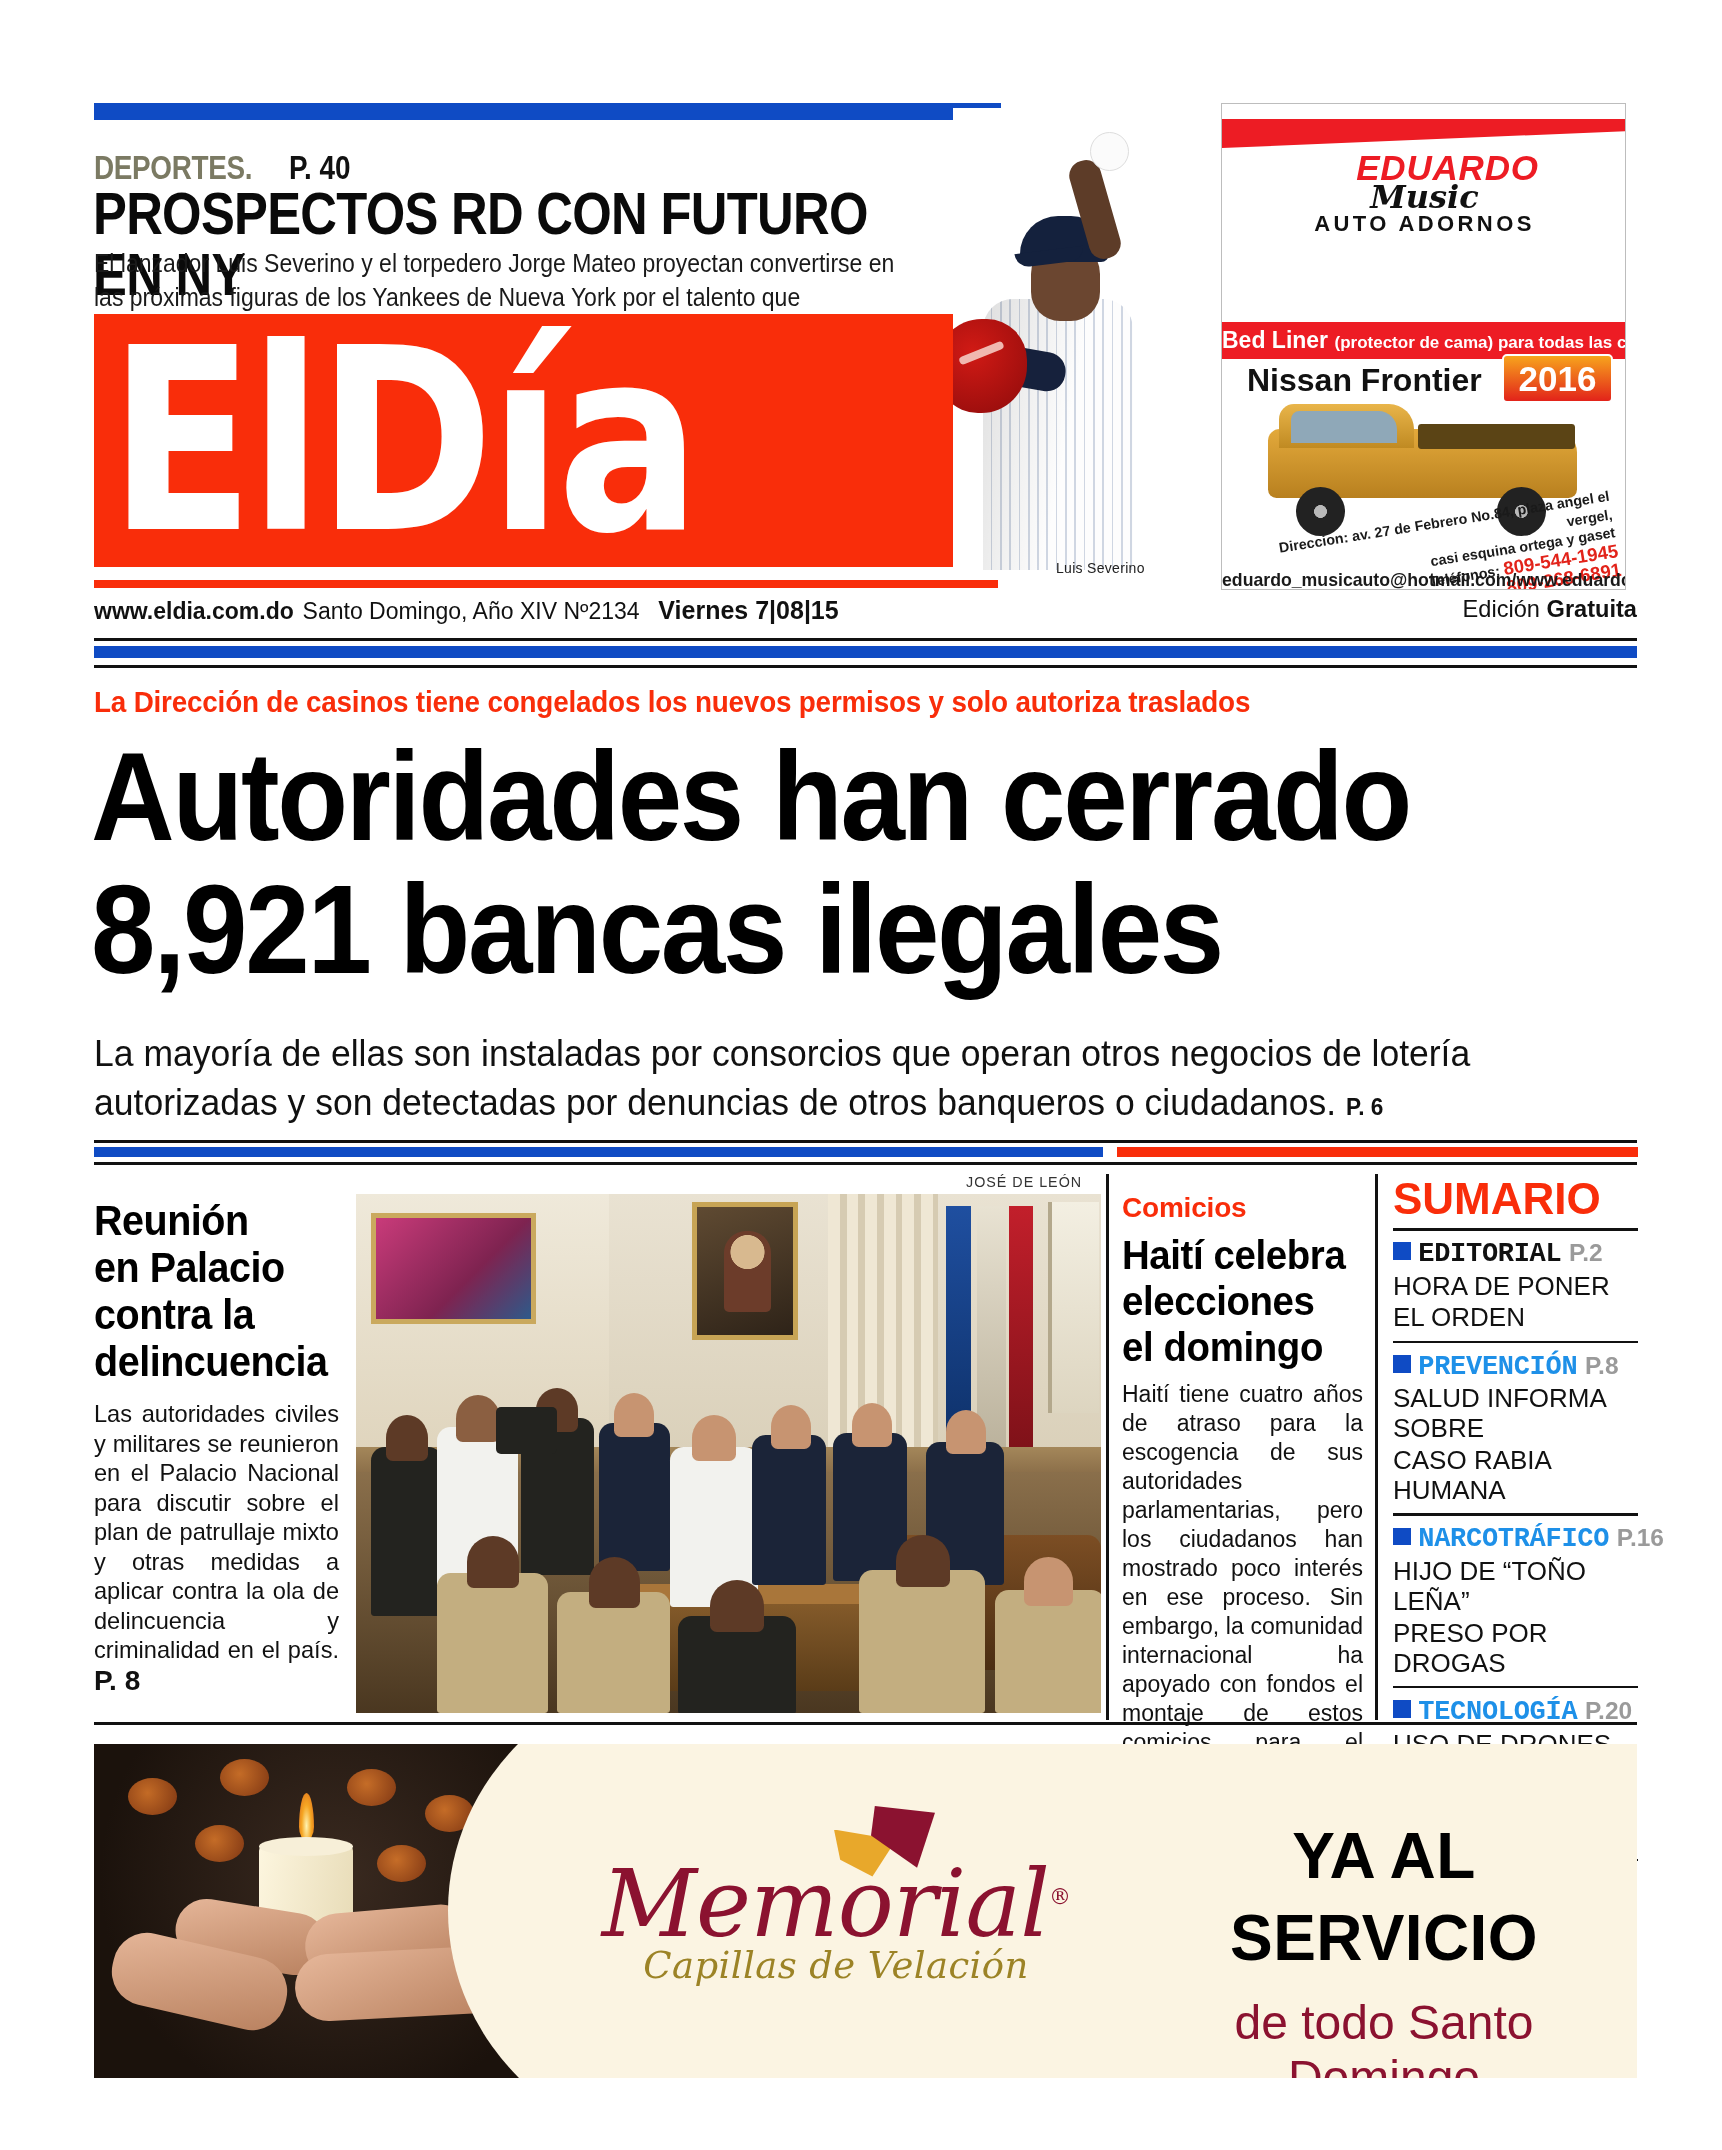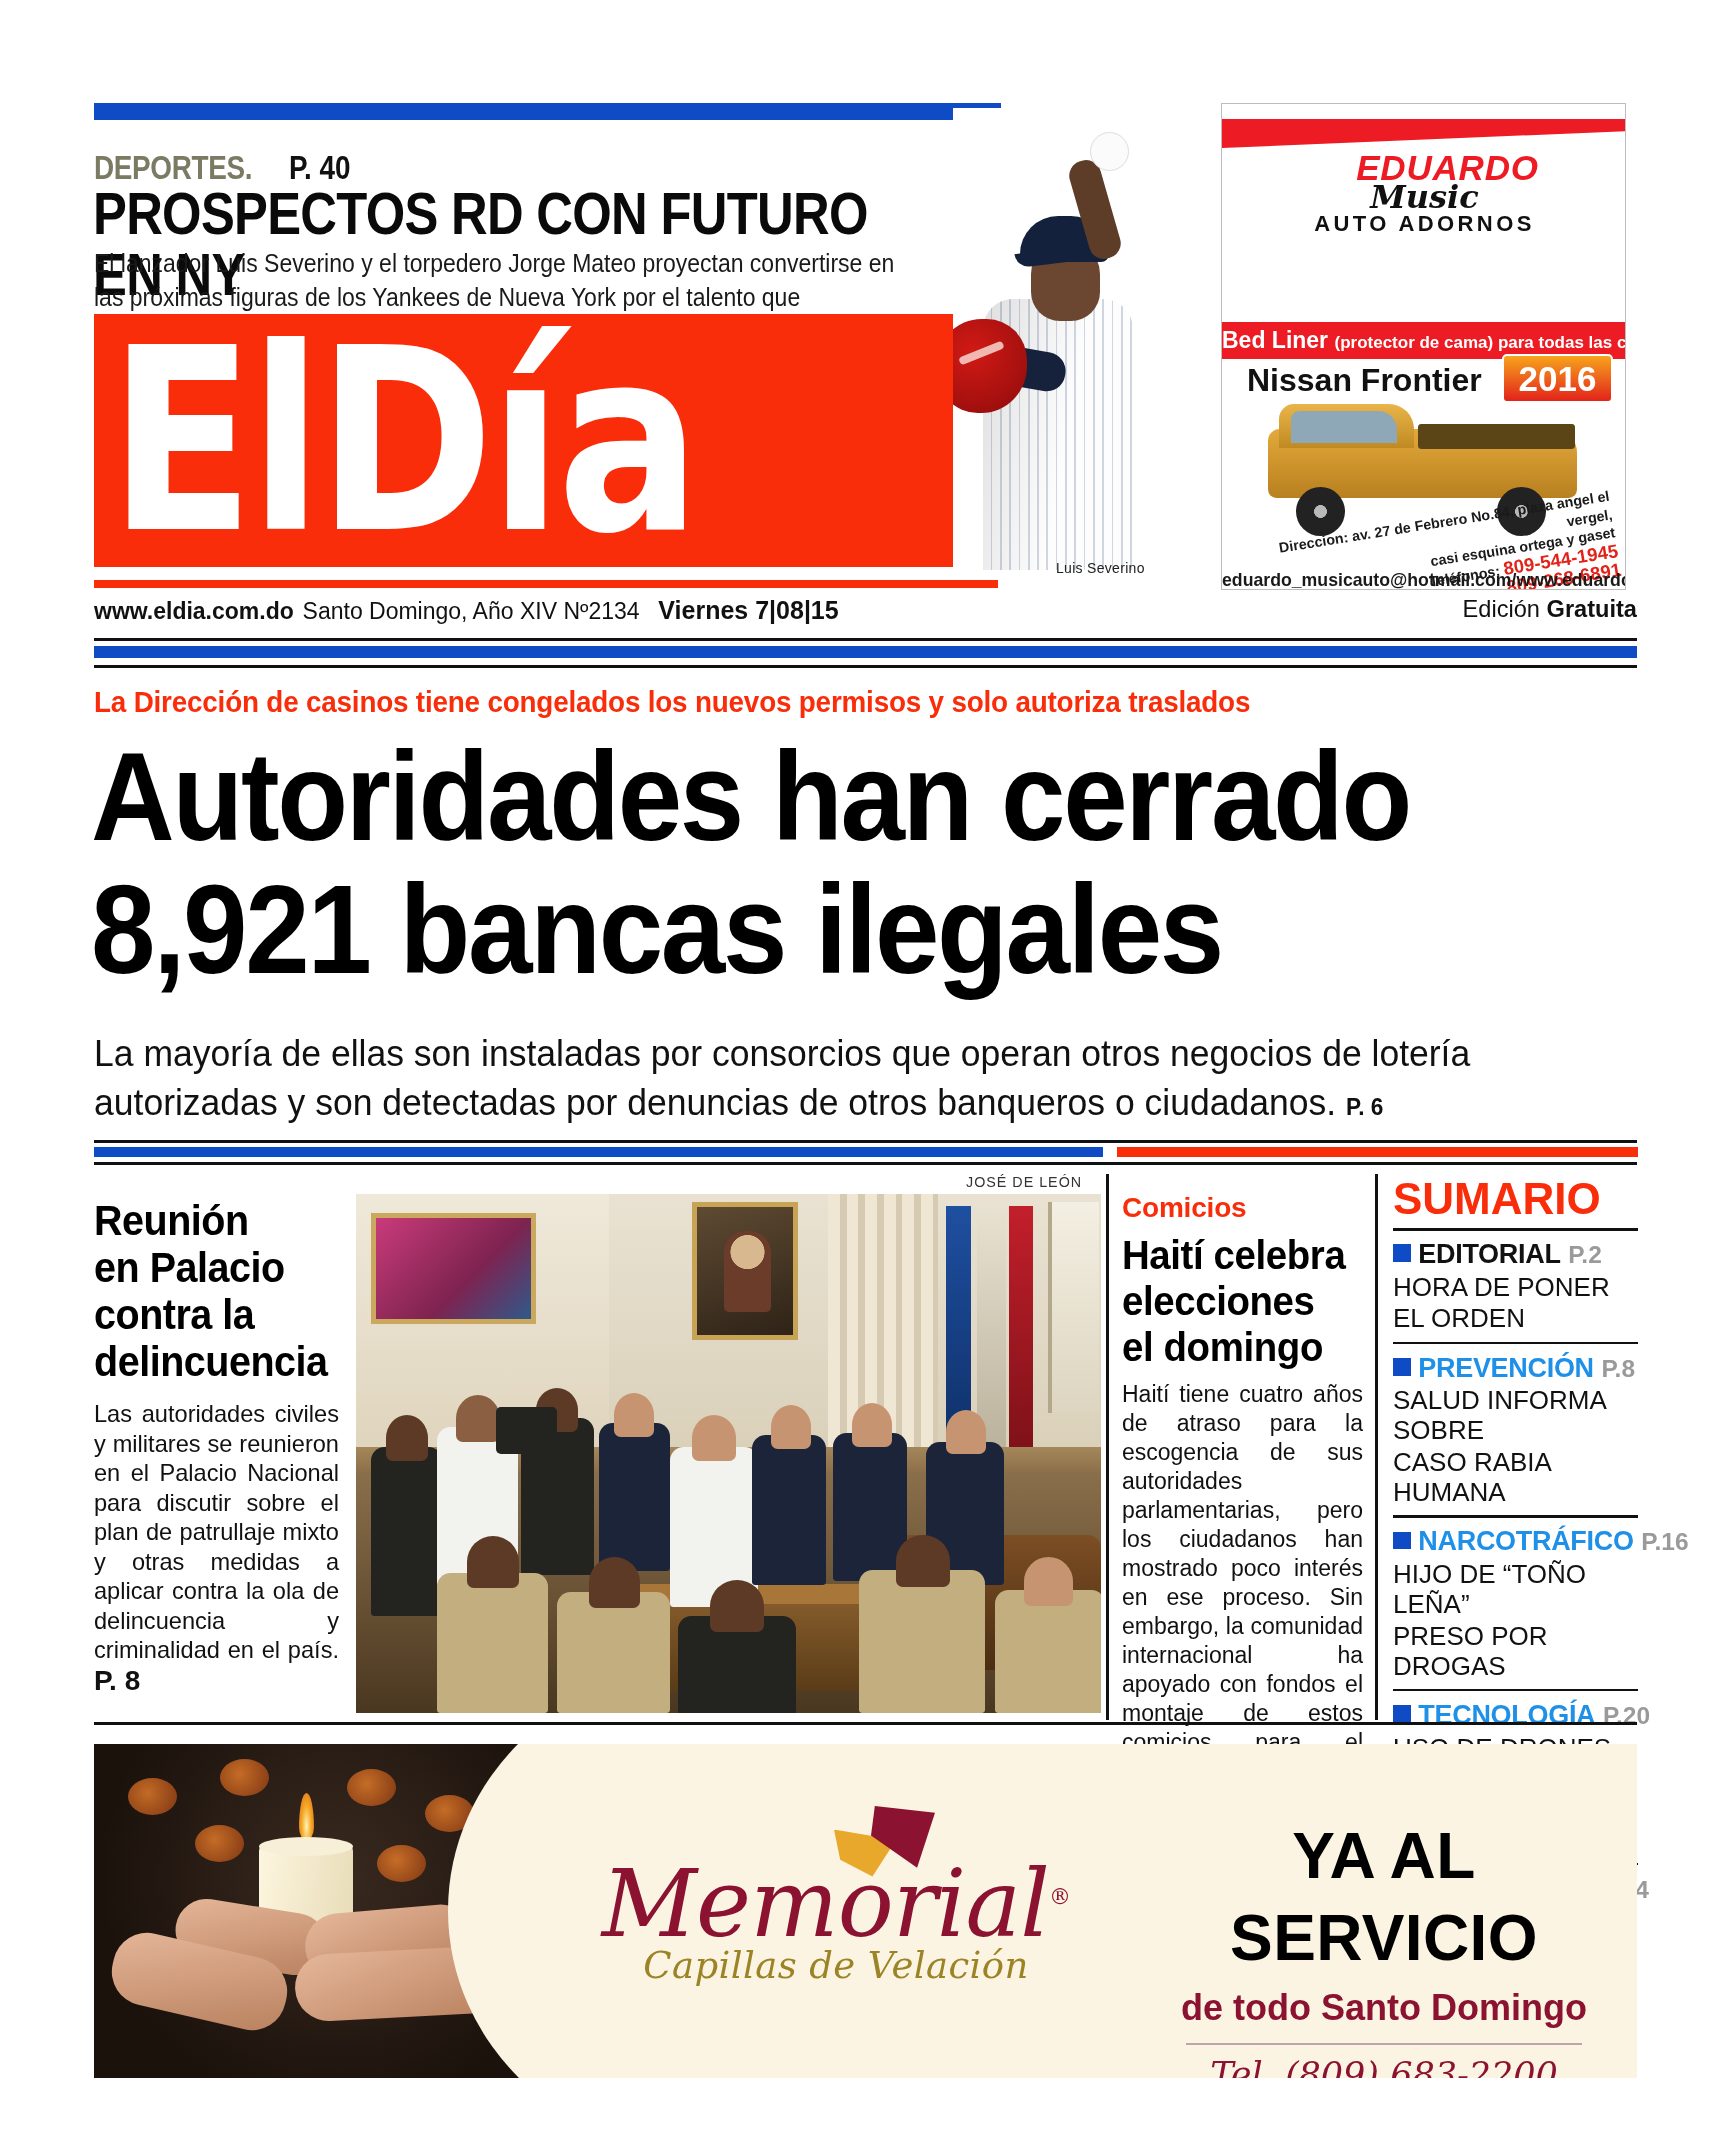--- a/index.html
+++ b/index.html
@@ -446,21 +446,21 @@
   .sumario-hr {
     width: 245px; height: 2.5px; background: #111; margin: 5px 0 8.4px 0;
   }
   .sum-item { margin-bottom: 8.4px; }
   .sum-head { display: flex; align-items: baseline; gap: 7.6px; }
   .sum-square {
     width: 17.7px; height: 17.7px; background: #0F4BC4; flex: 0 0 auto;
     position: relative; top: -0.8px;
   }
   .sum-cat {
-    font-family: Liberation Sans, sans-serif;
+    font-family: Liberation Mono, monospace;
     font-weight: bold; font-size: 27px; letter-spacing: -0.3px;
   }
   .sum-page {
     font-family: "Liberation Sans Narrow", "Liberation Sans", sans-serif;
     font-weight: bold; font-size: 24.5px; color: #9a9a9a;
   }
   .sum-text {
     font-family: "Liberation Sans Narrow", "Liberation Sans", sans-serif;
     font-size: 26px; line-height: 30px; color: #111; margin-top: 1.7px;
   }
@@ -538,21 +538,21 @@
   .mem-right {
     position: absolute; left: 1054px; top: 71px; width: 472px; text-align: center;
   }
   .mem-h1 {
     font-family: "Liberation Sans Narrow", "Liberation Sans", sans-serif;
     font-weight: bold; font-size: 64px; color: #000000; line-height: 82px;
     letter-spacing: 0.4px;
   }
   .mem-h2 {
     font-family: "Liberation Sans Narrow", "Liberation Sans", sans-serif;
-    font-weight: bold; font-size: 36px; color: #8B1230; margin-top: 8px;
+    font-weight: normal; font-size: 48px; color: #8B1230; margin-top: 16px;
   }
   .mem-divider {
     width: 396px; height: 2.5px; background: #c0a3ad; margin: 13.5px auto 10px auto;
   }
   .mem-web {
     font-family: "DejaVu Serif", serif; font-style: italic;
     font-size: 35px; color: #8B1230;
   }
   .mem-tel {
     font-family: "DejaVu Serif", serif; font-style: italic;

